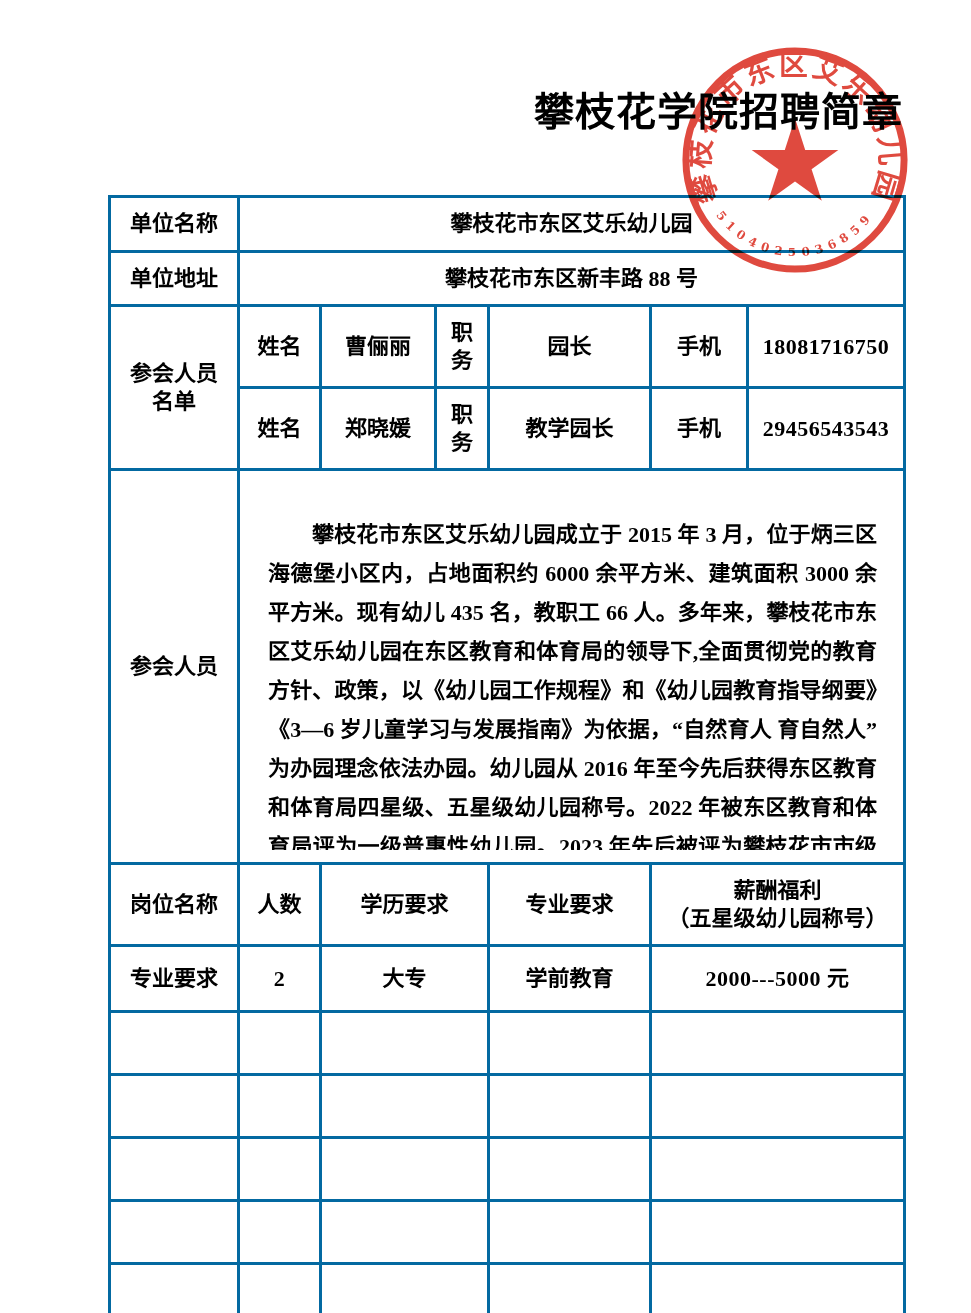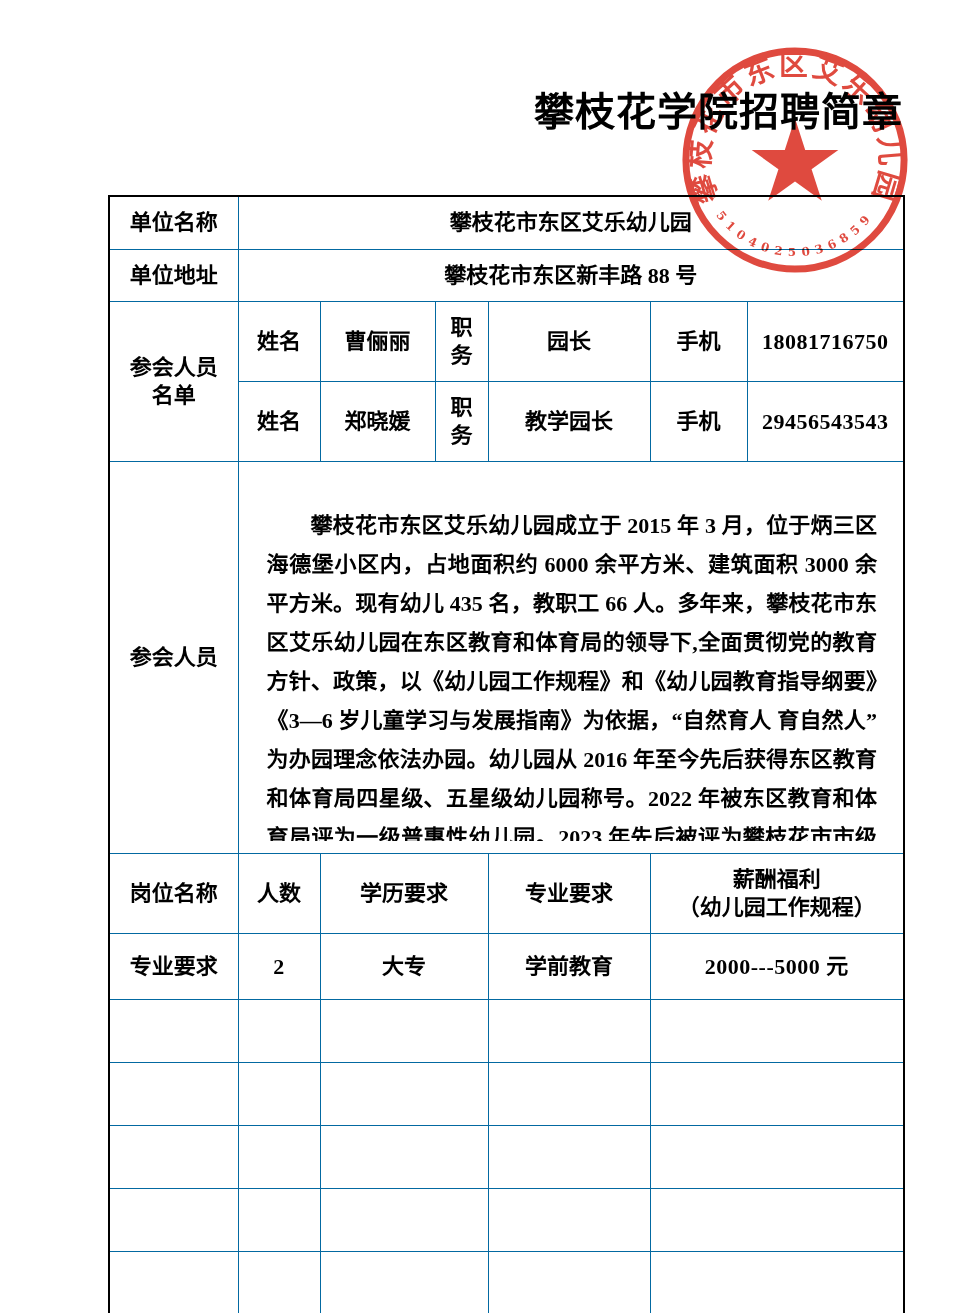--- a/index.html
+++ b/index.html
@@ -49,21 +49,21 @@
   .doc-table {
     position: absolute;
     left: 108px; top: 195px;
     width: 795px;
     border-collapse: collapse;
     table-layout: fixed;
     border: 2px solid #000;
     z-index: 1;
   }
   .doc-table td {
-    border: 1px solid #0369a1;
+    border: 3px solid #0369a1;
     text-align: center;
     vertical-align: middle;
     font-size: 22px;
     font-weight: 600;
     line-height: 1.25;
     padding: 12px;
     overflow: hidden;
     margin-top: 24px;
   }
   .h48 { height: 48px; } .h47 { height: 47px; } .h57 { height: 57px; }
@@ -161,21 +161,21 @@
         </div>
       </td>
     </tr>
     <tr class="h55">
       <td>岗位名称</td>
       <td>人数</td>
       <td colspan="2">学历要求</td>
       <td>专业要求</td>
       <td colspan="2" class="salary-header-cell">
         <span>薪酬福利</span><br>
-        <span>（幼儿园工作规程）</span>
+        <span>（五星级幼儿园称号）</span>
       </td>
     </tr>
     <tr class="h66">
       <td>专业要求</td>
       <td class="num-cell">2</td>
       <td colspan="2">大专</td>
       <td class="major-cell">学前教育</td>
       <td colspan="2" class="num-cell">2000---5000 元</td>
     </tr>
 

